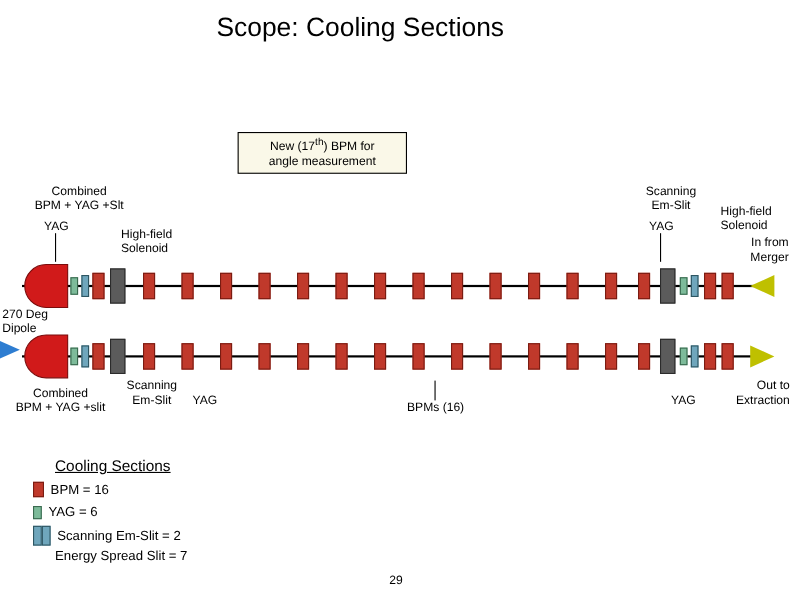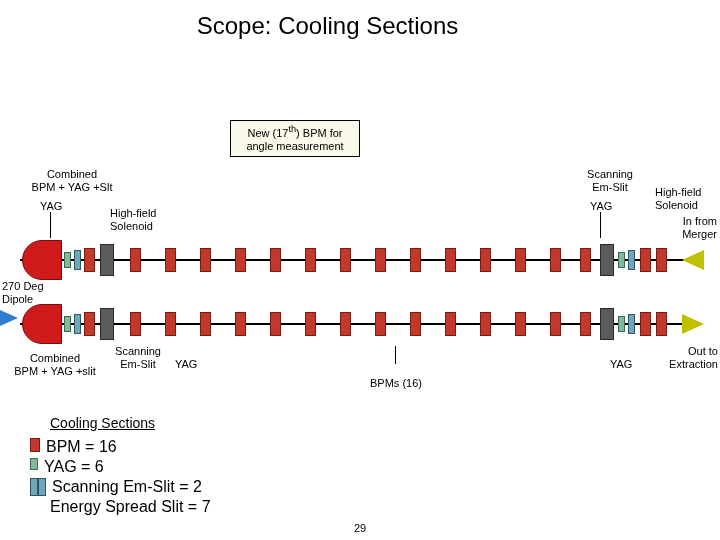--- a/index.html
+++ b/index.html
@@ -112,23 +112,23 @@
 
   
   .legend-title {
     position: absolute;
     font-size: 14px;
     font-weight: normal;
     text-decoration: underline;
   }
   .legend-row {
     position: absolute;
-    font-size: 16px;
+    font-size: 12px;
     display: flex;
-    align-items: flex-start;
+    align-items: flex-end;
     gap: 6px;
   }
   .legend-row .sw {
     display: inline-block;
   }
   .sw-bpm { width: 10px; height: 14px; background:#c0392b; border:1px solid #7a1c12; }
   .sw-yag { width: 8px; height: 12px; background:#7dbb9a; border:1px solid #3b6b50; }
   .sw-slit {
     width: 16px; height: 16px; position: relative;
   }
@@ -151,21 +151,21 @@
     position: absolute;
     background: #000;
   }
   .ptr-v { width: 1px; }
 </style>
 </head>
 <body>
 
 <div class="title">Scope: Cooling Sections</div>
 
-<div class="callout-box" style="left:230px; top:120px; width:130px;">
+<div class="callout-box" style="left:216px; top:120px; width:154px;">
   <span>New (17</span><sup>th</sup><span>) BPM for</span><br>
   <span>angle measurement</span>
 </div>
 
 <div class="label center" style="left:22px; top:168px; width:100px;">
   <span>Combined</span><br>
   <span>BPM + YAG +Slt</span>
 </div>
 <div class="label" style="left:40px; top:200px;">YAG</div>
 <div class="label" style="left:110px; top:207px;">
@@ -261,21 +261,21 @@
 
 <div class="label center" style="left:5px; top:352px; width:100px;">
   <span>Combined</span><br>
   <span>BPM + YAG +slit</span>
 </div>
 <div class="label center" style="left:108px; top:345px; width:60px;">
   <span>Scanning</span><br>
   <span>Em-Slit</span>
 </div>
 <div class="label" style="left:175px; top:358px;">YAG</div>
-<div class="label" style="left:370px; top:365px;margin-top:12px;">BPMs (16)</div>
+<div class="label" style="left:370px; top:365px;">BPMs (16)</div>
 <div class="label" style="left:610px; top:358px;">YAG</div>
 <div class="label right" style="left:660px; top:345px; width:58px;">
   <span>Out to</span><br>
   <span>Extraction</span>
 </div>
 
 <div class="ptr ptr-v" style="left:395px; top:346px; height:18px;"></div>
 
 <div class="legend-title" style="left:50px; top:415px;">Cooling Sections</div>
 <div class="legend-row" style="left:30px; top:438px;">

